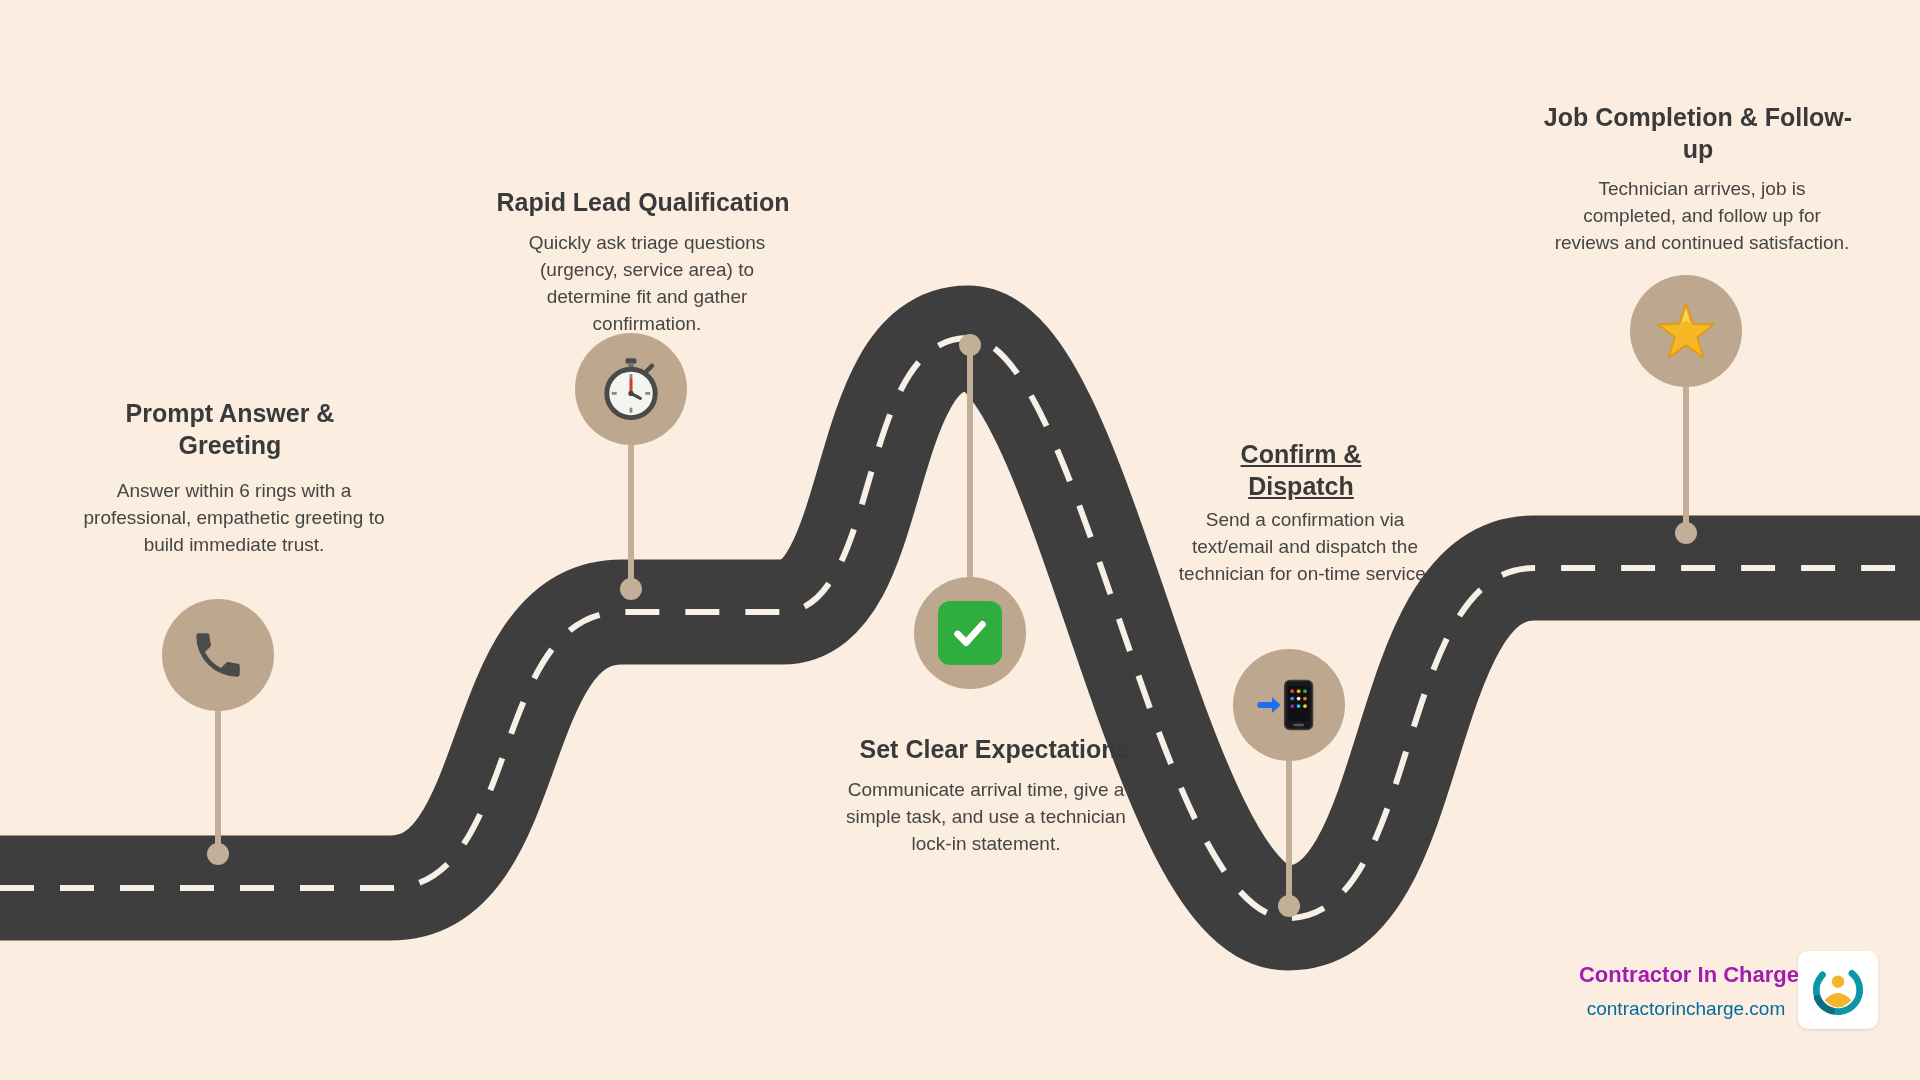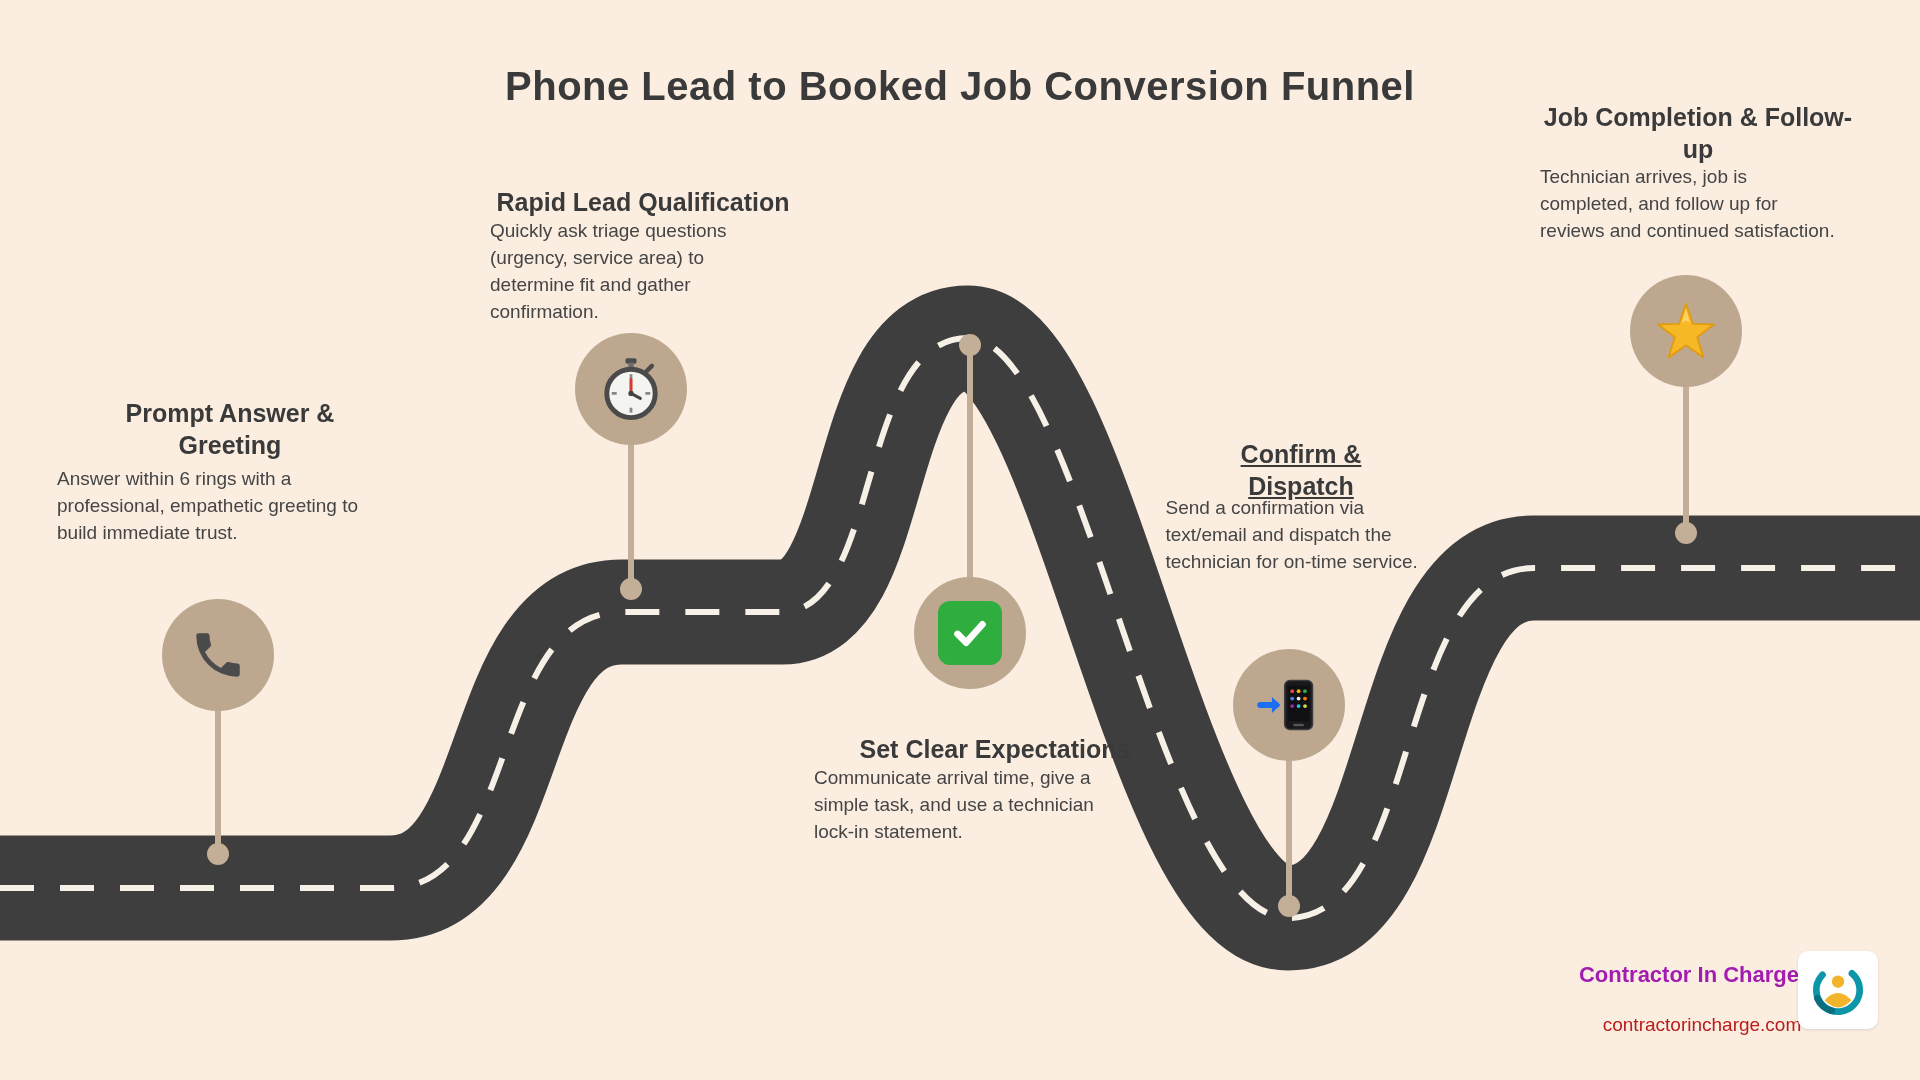--- a/index.html
+++ b/index.html
@@ -31,48 +31,47 @@
   .badge{
     position:absolute;width:112px;height:112px;border-radius:50%;
     background:var(--circle);transform:translate(-50%,-50%);
     display:flex;align-items:center;justify-content:center;
   }
   .step-heading{
     position:absolute;transform:translateX(-50%);text-align:center;
     font-weight:bold;font-size:25px;line-height:1.28;color:var(--heading);margin:12px;
   }
   .step-body{
-    position:absolute;transform:translateX(-50%);
-    font-size:19px;line-height:1.42;color:var(--body-text);margin:4px;
+    position:absolute;transform:translateX(-50%);text-align:center;
+    font-size:19px;line-height:1.42;color:var(--body-text);margin:16px;
   }
   .check-chip{
     width:64px;height:64px;border-radius:12px;background:#2fae3f;
     display:flex;align-items:center;justify-content:center;
   }
   .brand{
     position:absolute;left:1689px;top:962px;transform:translateX(-50%);
     font-size:22px;font-weight:bold;color:#a21caf;white-space:nowrap;margin:0;
   }
   .website{
     position:absolute;left:1686px;top:998px;transform:translateX(-50%);
-    font-size:19px;color:#b91c1c;white-space:nowrap;margin:16px;
+    font-size:19px;color:#0369a1;white-space:nowrap;margin:0;
   }
   .logo-box{
     position:absolute;left:1798px;top:951px;width:80px;height:78px;
     background:#ffffff;border-radius:10px;
     display:flex;align-items:center;justify-content:center;
     box-shadow:0 1px 3px rgba(0,0,0,0.12);
   }
 </style>
 </head>
 <body>
 
 <div class="canvas">
 
-  <h1 class="title">Phone Lead to Booked Job Conversion Funnel</h1>
 
   <svg class="road-svg" viewBox="0 0 1920 1080" aria-hidden="true">
 
     <path class="road" d="M -60 888 L 390 888 C 522 888 488 612 622 612 L 782 612 C 882 612 856 338 968 338 C 1082 338 1158 918 1288 918 C 1422 918 1394 568 1534 568 L 1980 568"></path>
     <path class="centerline" d="M -60 888 L 390 888 C 522 888 488 612 622 612 L 782 612 C 882 612 856 338 968 338 C 1082 338 1158 918 1288 918 C 1422 918 1394 568 1534 568 L 1980 568"></path>
 
     <g>
       <line class="connector" x1="218" y1="655" x2="218" y2="854"></line>
       <line class="connector" x1="631" y1="389" x2="631" y2="589"></line>
       <line class="connector" x1="970" y1="345" x2="970" y2="633"></line>

